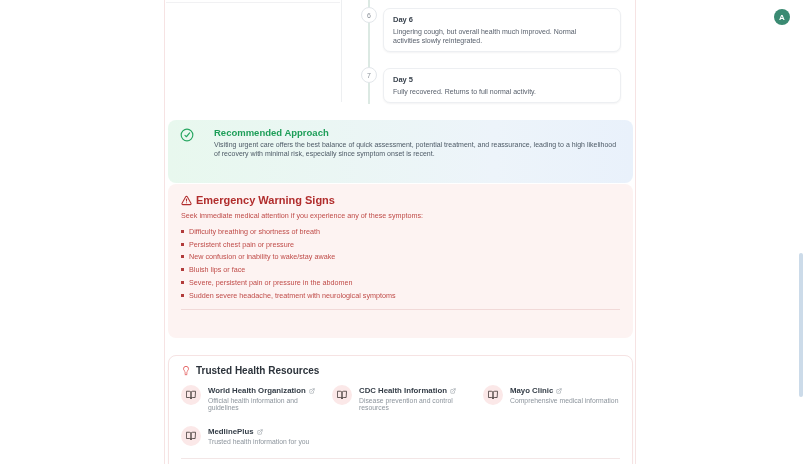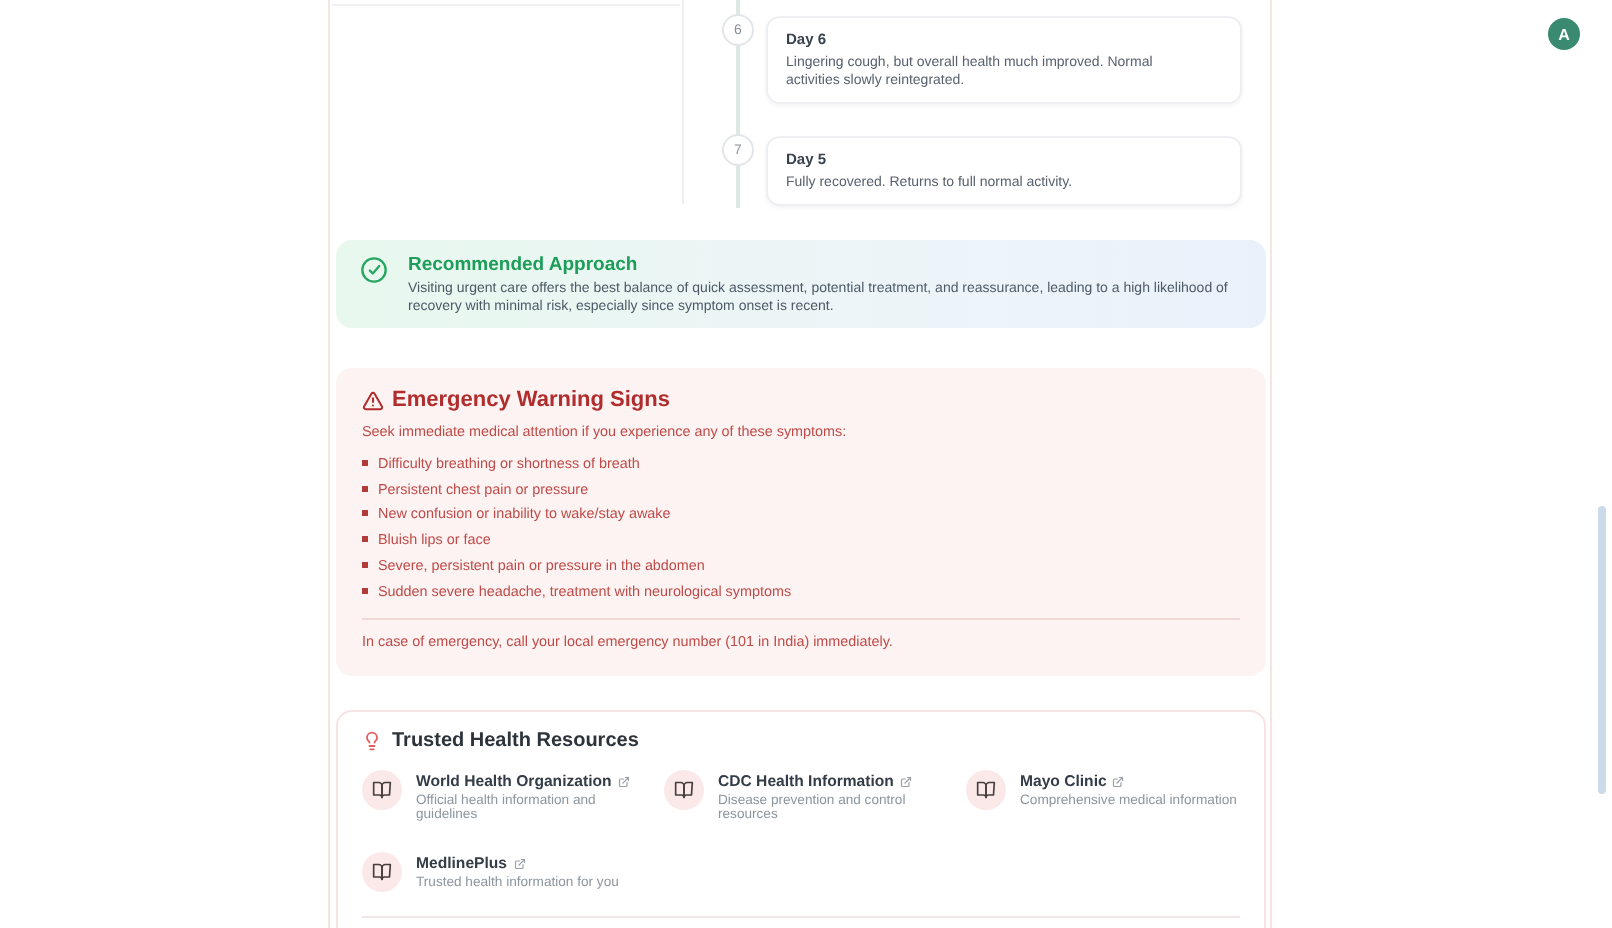--- a/index.html
+++ b/index.html
@@ -31,23 +31,23 @@
     position:absolute;left:218px;width:238px;box-sizing:border-box;
     background:#fff;border:1px solid #edeff2;border-radius:7px;
     padding:6px 26px 6px 9px;box-shadow:0 1px 2px rgba(16,24,40,.05);
   }
   .day-1{top:8px;} .day-2{top:68px;}
   .day-title{font-size:7.5px;font-weight:bold;color:#39424d;margin-bottom:2.5px;}
   .day-body{font-size:7px;color:#59616d;line-height:1.34;}
 
   
   .recommended{
-    position:absolute;left:3px;right:2px;top:120px;height:44px;box-sizing:border-box;
+    position:absolute;left:3px;right:2px;top:120px;height:63px;box-sizing:border-box;
     border-radius:8px;background:linear-gradient(90deg,#e8f8ee 0%,#edf4fa 70%,#e9f1fb 100%);
-    padding:7px 12px;display:flex;gap:10px;align-items:flex-start;overflow:hidden;
+    padding:7px 12px;display:flex;gap:20px;align-items:flex-start;overflow:hidden;
   }
   .rec-icon{color:#28a762;margin-top:1px;flex:0 0 auto;}
   .rec-title{font-size:9.5px;font-weight:bold;color:#1d9e58;margin-bottom:2px;}
   .rec-body{font-size:7px;color:#4d5a66;line-height:1.35;}
 
   
   .emergency{
     position:absolute;left:3px;right:2px;top:184px;height:154px;box-sizing:border-box;
     border-radius:8px;background:#fdf3f2;padding:10px 13px;overflow:hidden;
   }
@@ -164,21 +164,20 @@
       <li>
           <span class="sym-dot"></span>
           <span>Severe, persistent pain or pressure in the abdomen</span>
         </li>
       <li>
           <span class="sym-dot"></span>
           <span>Sudden severe headache, treatment with neurological symptoms</span>
         </li>
     </ul>
     <hr class="em-divider">
-    <div class="em-footer">In case of emergency, call your local emergency number (101 in India) immediately.</div>
   </section>
 
   <section class="resources">
     <div class="res-title-row">
       <span class="bulb">
         <svg width="10" height="11" viewBox="0 0 24 24" fill="none" stroke="currentColor" stroke-width="2.2" stroke-linecap="round" stroke-linejoin="round">
           <path d="M15 14c.2-1 .7-1.7 1.5-2.5 1-.9 1.5-2.2 1.5-3.5a6 6 0 0 0-12 0c0 1.3.5 2.6 1.5 3.5.8.8 1.3 1.5 1.5 2.5"></path>
           <path d="M9 18h6"></path>
             <path d="M10 22h4"></path>
         </svg>

